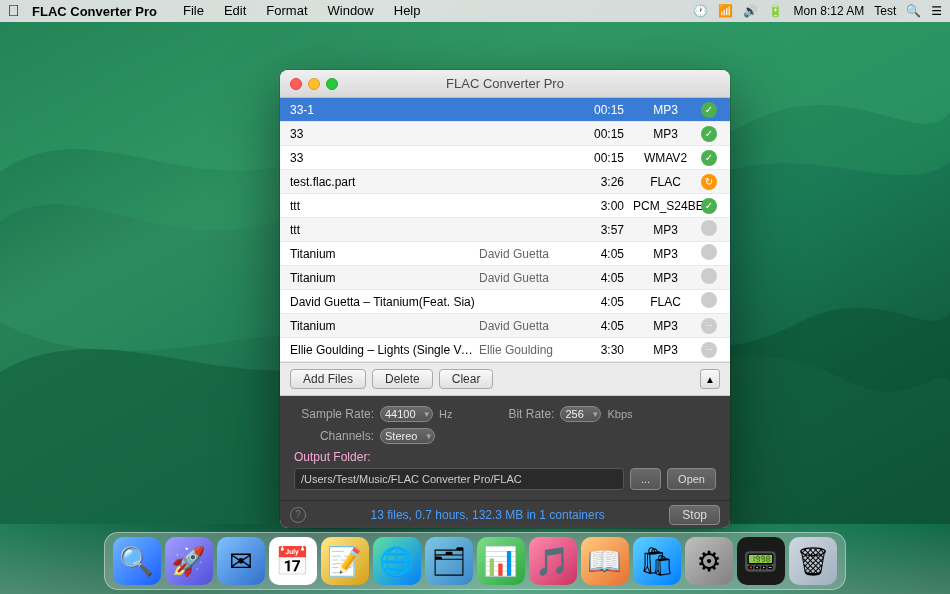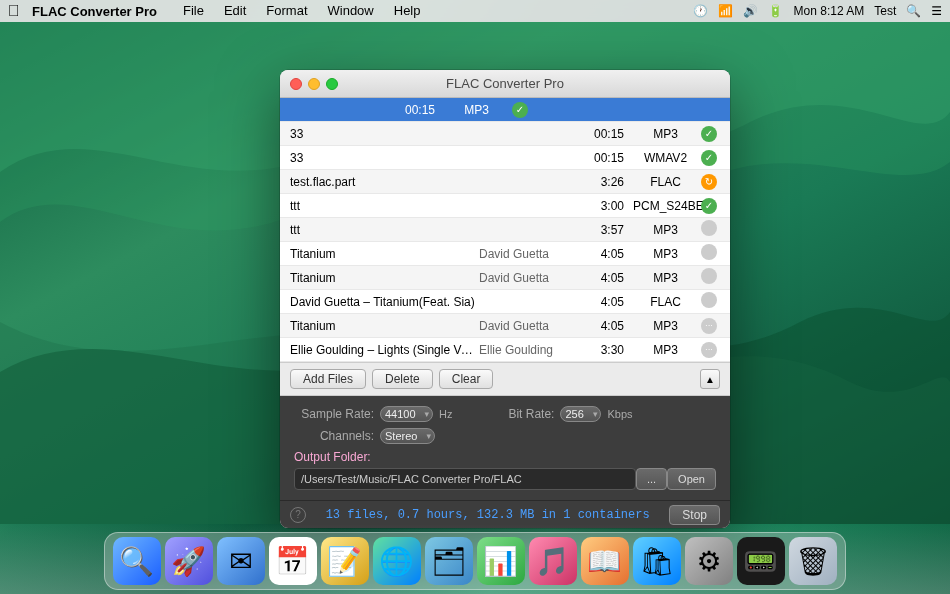--- a/index.html
+++ b/index.html
@@ -256,21 +256,21 @@
       color: #aaa;
       pointer-events: none;
     }
     .settings-unit {
       color: #aaa;
       font-size: 11px;
     }
     .output-folder-row {
       display: flex;
       align-items: center;
-      gap: 0;
+      gap: 6px;
       margin-top: 4px;
     }
     .output-path-input {
       flex: 1;
       background: #2a2a2a;
       border: 1px solid #555;
       border-radius: 4px;
       color: #ccc;
       font-size: 11px;
       padding: 3px 6px;
@@ -307,21 +307,20 @@
       align-items: center;
       justify-content: center;
       cursor: pointer;
     }
     .status-text {
       flex: 1;
       text-align: center;
       font-size: 12px;
       color: #4a9eff;
       font-weight: 500;
-      font-family: Liberation Mono, monospace;
     }
     .stop-btn {
       padding: 2px 12px;
       font-size: 12px;
       background: linear-gradient(to bottom, #6a6a6a, #555);
       border: 1px solid #888;
       border-radius: 4px;
       cursor: pointer;
       color: #ddd;
       height: 20px;
@@ -431,20 +430,21 @@
       <div class="traffic-lights">
         <div class="traffic-light tl-close"></div>
         <div class="traffic-light tl-minimize"></div>
         <div class="traffic-light tl-maximize"></div>
       </div>
       <span class="titlebar-title">FLAC Converter Pro</span>
     </div>
 
     <div class="file-list" id="file-list-container">
     <div class="file-row selected">
+      <span class="file-name">33-1</span>
       <span class="file-artist"></span>
       <span class="file-duration">00:15</span>
       <span class="file-format">MP3</span>
       <span class="file-status"><span class="status-icon status-green">✓</span></span>
     </div>
         <div class="file-row">
       <span class="file-name">33</span>
       <span class="file-artist"></span>
       <span class="file-duration">00:15</span>
       <span class="file-format">MP3</span>

